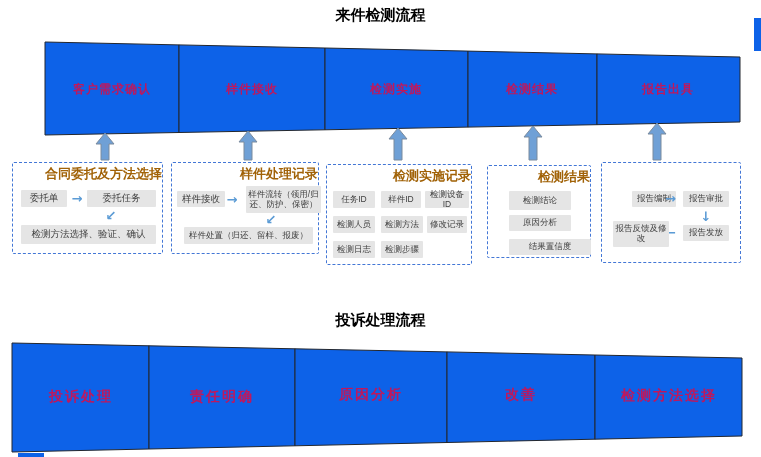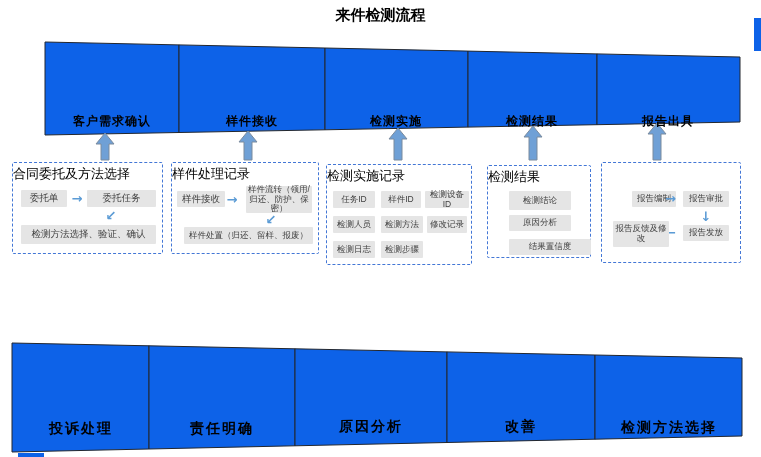--- a/index.html
+++ b/index.html
@@ -8,31 +8,31 @@
     background:#ffffff;
     font-family:"Liberation Sans","DejaVu Sans",sans-serif;
   }
   .layer-svg { position:absolute; left:0; top:0; width:761px; height:457px; }
   .flow-title {
     position:absolute; left:0; width:100%; text-align:center;
     font-size:15px; font-weight:700; color:#000;
   }
   .stage-label {
     position:absolute; transform:translate(-50%,-50%);
-    color:#000000; white-space:nowrap; letter-spacing:1px;margin-top:32px;
+    color:#be185d; white-space:nowrap; letter-spacing:1px;
   }
   .stage-label.top { font-size:12px; font-weight:600; }
   .stage-label.bottom { font-size:14px; font-weight:700; letter-spacing:2px; }
   .dbox {
     position:absolute; border:1px dashed #4377d6; border-radius:2px;
     background:#ffffff; box-sizing:border-box;
   }
   .dbox-title {
-    position:absolute; top:2px; left:0; right:0; text-align:left;
-    font-size:13px; font-weight:400; color:#000000; white-space:nowrap;
+    position:absolute; top:2px; left:0; right:0; text-align:right;
+    font-size:13px; font-weight:700; color:#a16207; white-space:nowrap;
   }
   .item {
     position:absolute; background:#e5e5e5; color:#3f3f3f;
     display:flex; align-items:center; justify-content:center;
     text-align:center; font-size:9.5px; line-height:1.15;
     border-radius:1px; box-sizing:border-box; padding:1px 2px;
   }
   .item.small { font-size:8.5px; }
   .conn {
     position:absolute; color:#5b9bd5; display:flex;
@@ -90,21 +90,21 @@
     <span class="conn" style="left:54px;top:27px;width:20px;height:17px">→</span>
     <div class="item" style="left:74px;top:27px;width:69px;height:17px">委托任务</div>
     <span class="conn" style="left:88px;top:44px;width:20px;height:16px">↙</span>
     <div class="item" style="left:8px;top:62px;width:135px;height:19px">检测方法选择、验证、确认</div>
   </div>
 
   <div class="dbox" style="left:171px;top:162px;width:148px;height:92px">
     <div class="dbox-title">样件处理记录</div>
     <div class="item" style="left:5px;top:28px;width:48px;height:16px">样件接收</div>
     <span class="conn" style="left:52px;top:27px;width:16px;height:18px">→</span>
-    <div class="item small" style="left:74px;top:23px;width:66px;height:27px">样件流转（领用/归还、防护、保密）</div>
+    <div class="item small" style="left:74px;top:23px;width:75px;height:27px">样件流转（领用/归还、防护、保密）</div>
     <span class="conn" style="left:90px;top:49px;width:18px;height:14px">↙</span>
     <div class="item small" style="left:12px;top:64px;width:129px;height:17px">样件处置（归还、留样、报废）</div>
   </div>
 
   <div class="dbox" style="left:326px;top:164px;width:146px;height:101px">
     <div class="dbox-title">检测实施记录</div>
     <div class="item small" style="left:6px;top:26px;width:42px;height:17px">任务ID</div>
     <div class="item small" style="left:54px;top:26px;width:40px;height:17px">样件ID</div>
     <div class="item small" style="left:98px;top:26px;width:44px;height:17px">检测设备ID</div>
     <div class="item small" style="left:6px;top:51px;width:42px;height:17px">检测人员</div>
@@ -124,20 +124,21 @@
   <div class="dbox" style="left:601px;top:162px;width:140px;height:101px">
     <div class="item small" style="left:30px;top:28px;width:44px;height:16px">报告编制</div>
     <span class="conn" style="left:57px;top:27px;width:23px;height:17px">→</span>
     <div class="item small" style="left:81px;top:28px;width:46px;height:16px">报告审批</div>
     <span class="conn" style="left:97px;top:44px;width:14px;height:18px">↓</span>
     <div class="item small" style="left:81px;top:62px;width:46px;height:16px">报告发放</div>
     <span class="conn" style="left:57px;top:61px;width:23px;height:17px">←</span>
     <div class="item small" style="left:11px;top:58px;width:56px;height:26px">报告反馈及修改</div>
   </div>
 
+  <div class="flow-title" style="top:311px">投诉处理流程</div>
 
   <div class="stage-label bottom" style="left:81px;top:397px">投诉处理</div>
   <div class="stage-label bottom" style="left:222px;top:397px">责任明确</div>
   <div class="stage-label bottom" style="left:371px;top:395px">原因分析</div>
   <div class="stage-label bottom" style="left:521px;top:395px">改善</div>
   <div class="stage-label bottom" style="left:669px;top:396px">检测方法选择</div>
 
 </div>
 
 </body></html>

